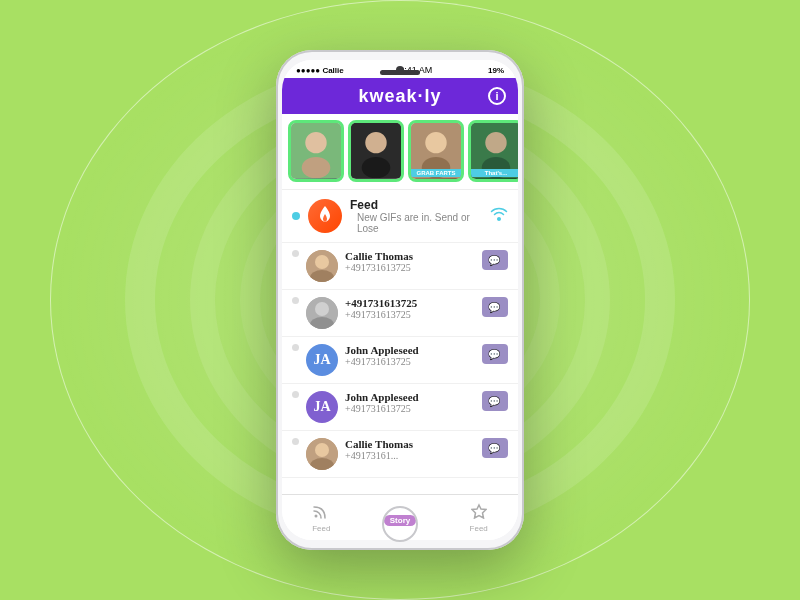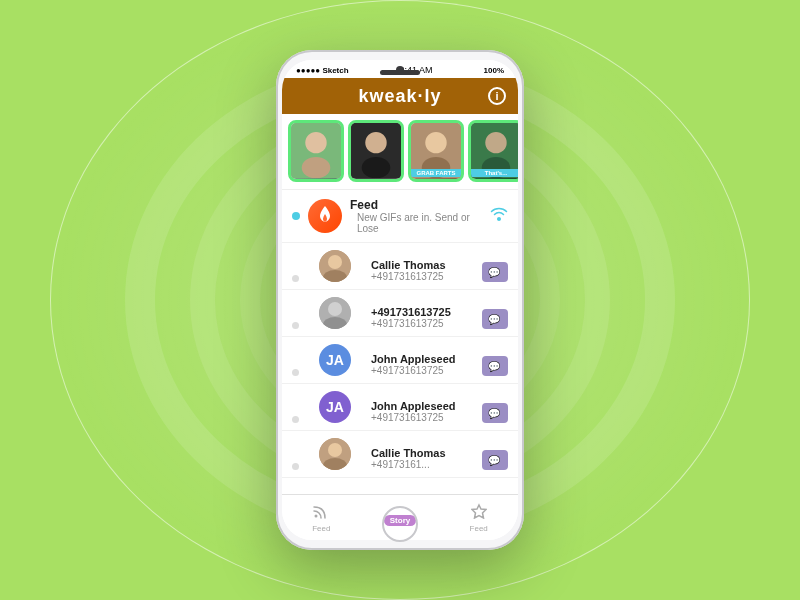--- a/index.html
+++ b/index.html
@@ -111,21 +111,21 @@
       background: white;
       height: 18px;
     }
 
     .status-bar-left { font-size: 8px; }
     .status-bar-center { font-size: 9px; font-weight: 500; }
     .status-bar-right { font-size: 8px; display: flex; gap: 2px; align-items: center; }
 
     
     .app-header {
-      background: #a16207;
+      background: #6d28d9;
       height: 36px;
       display: flex;
       align-items: center;
       justify-content: center;
       position: relative;
     }
 
     .app-title {
       color: white;
       font-size: 18px;
@@ -246,25 +246,26 @@
     }
 
     
     .contacts-list {
       flex: 1;
       overflow: hidden;
     }
 
     .contact-item {
       display: flex;
-      align-items: flex-end;
+      align-items: flex-start;
       padding: 7px 10px;
       border-bottom: 1px solid #f0f0f0;
       background: white;
-      gap: 20px;
+      gap: 7px;
+      font-family: Liberation Serif, serif;
     }
 
     .contact-dot {
       width: 7px;
       height: 7px;
       border-radius: 50%;
       background: #ddd;
       flex-shrink: 0;
     }
 
@@ -381,23 +382,23 @@
 
 <div class="phone">
 
   <div class="phone-camera"></div>
   <div class="phone-speaker"></div>
   <div class="phone-home"></div>
 
   <div class="phone-inner">
 
     <div class="status-bar">
-      <span class="status-bar-left">●●●●● Sketch</span>
+      <span class="status-bar-left">●●●●● Callie</span>
       <span class="status-bar-center">9:41 AM</span>
-      <span class="status-bar-right">100%</span>
+      <span class="status-bar-right">19%</span>
     </div>
 
     <div class="app-header">
       <span class="app-title">kweak·ly</span>
       <div class="app-info-btn">
         <span>i</span>
       </div>
     </div>
 
     <div class="stories-row">

